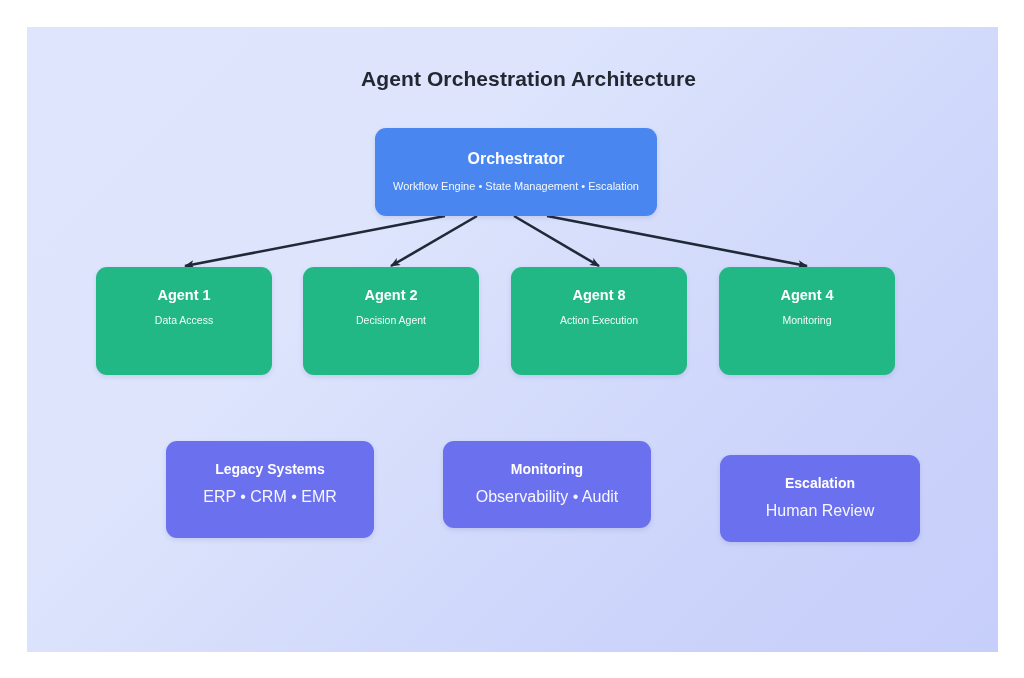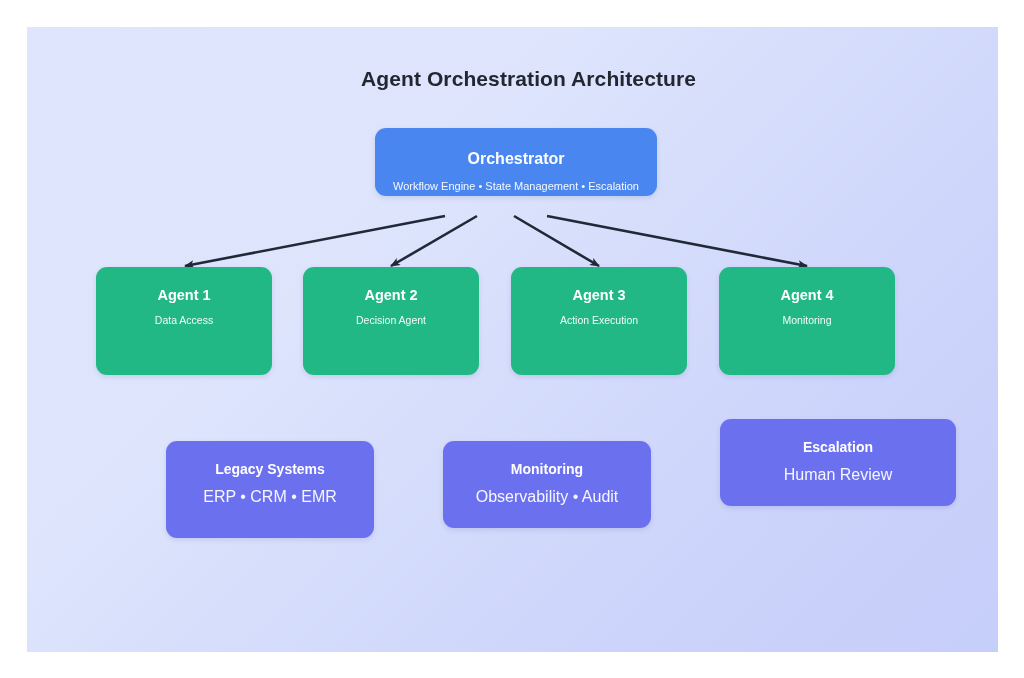--- a/index.html
+++ b/index.html
@@ -98,54 +98,54 @@
         </marker>
       </defs>
       <g stroke="#1f2937" stroke-width="2.6" fill="none" marker-end="url(#ah)">
         <line x1="418" y1="189" x2="158" y2="239"></line>
         <line x1="450" y1="189" x2="364" y2="239"></line>
         <line x1="487" y1="189" x2="572" y2="239"></line>
         <line x1="520" y1="189" x2="780" y2="239"></line>
       </g>
     </svg>
 
-    <div class="node orchestrator" style="left:348px; top:101px; width:282px; height:68px;">
+    <div class="node orchestrator" style="left:348px; top:101px; width:282px; height:88px;">
       <div class="node-title">Orchestrator</div>
       <div class="node-sub">Workflow Engine • State Management • Escalation</div>
     </div>
 
     <div class="node agent" style="left:69px; top:240px; width:176px; height:108px;">
       <div class="node-title">Agent 1</div>
       <div class="node-sub">Data Access</div>
     </div>
 
     <div class="node agent" style="left:276px; top:240px; width:176px; height:108px;">
       <div class="node-title">Agent 2</div>
       <div class="node-sub">Decision Agent</div>
     </div>
 
     <div class="node agent" style="left:484px; top:240px; width:176px; height:108px;">
-      <div class="node-title">Agent 3</div>
+      <div class="node-title">Agent 8</div>
       <div class="node-sub">Action Execution</div>
     </div>
 
     <div class="node agent" style="left:692px; top:240px; width:176px; height:108px;">
       <div class="node-title">Agent 4</div>
       <div class="node-sub">Monitoring</div>
     </div>
 
     <div class="node support" style="left:139px; top:414px; width:208px; height:97px;align-items:center;">
       <div class="node-title">Legacy Systems</div>
       <div class="node-sub">ERP • CRM • EMR</div>
     </div>
 
     <div class="node support" style="left:416px; top:414px; width:208px; height:87px;">
       <div class="node-title">Monitoring</div>
       <div class="node-sub">Observability • Audit</div>
     </div>
 
-    <div class="node support" style="left:693px; top:392px; width:236px; height:87px;align-items:center;">
+    <div class="node support" style="left:693px; top:428px; width:200px; height:87px;align-items:center;">
       <div class="node-title">Escalation</div>
       <div class="node-sub">Human Review</div>
     </div>
 
   </div>
 </div>
 
 </body></html>

